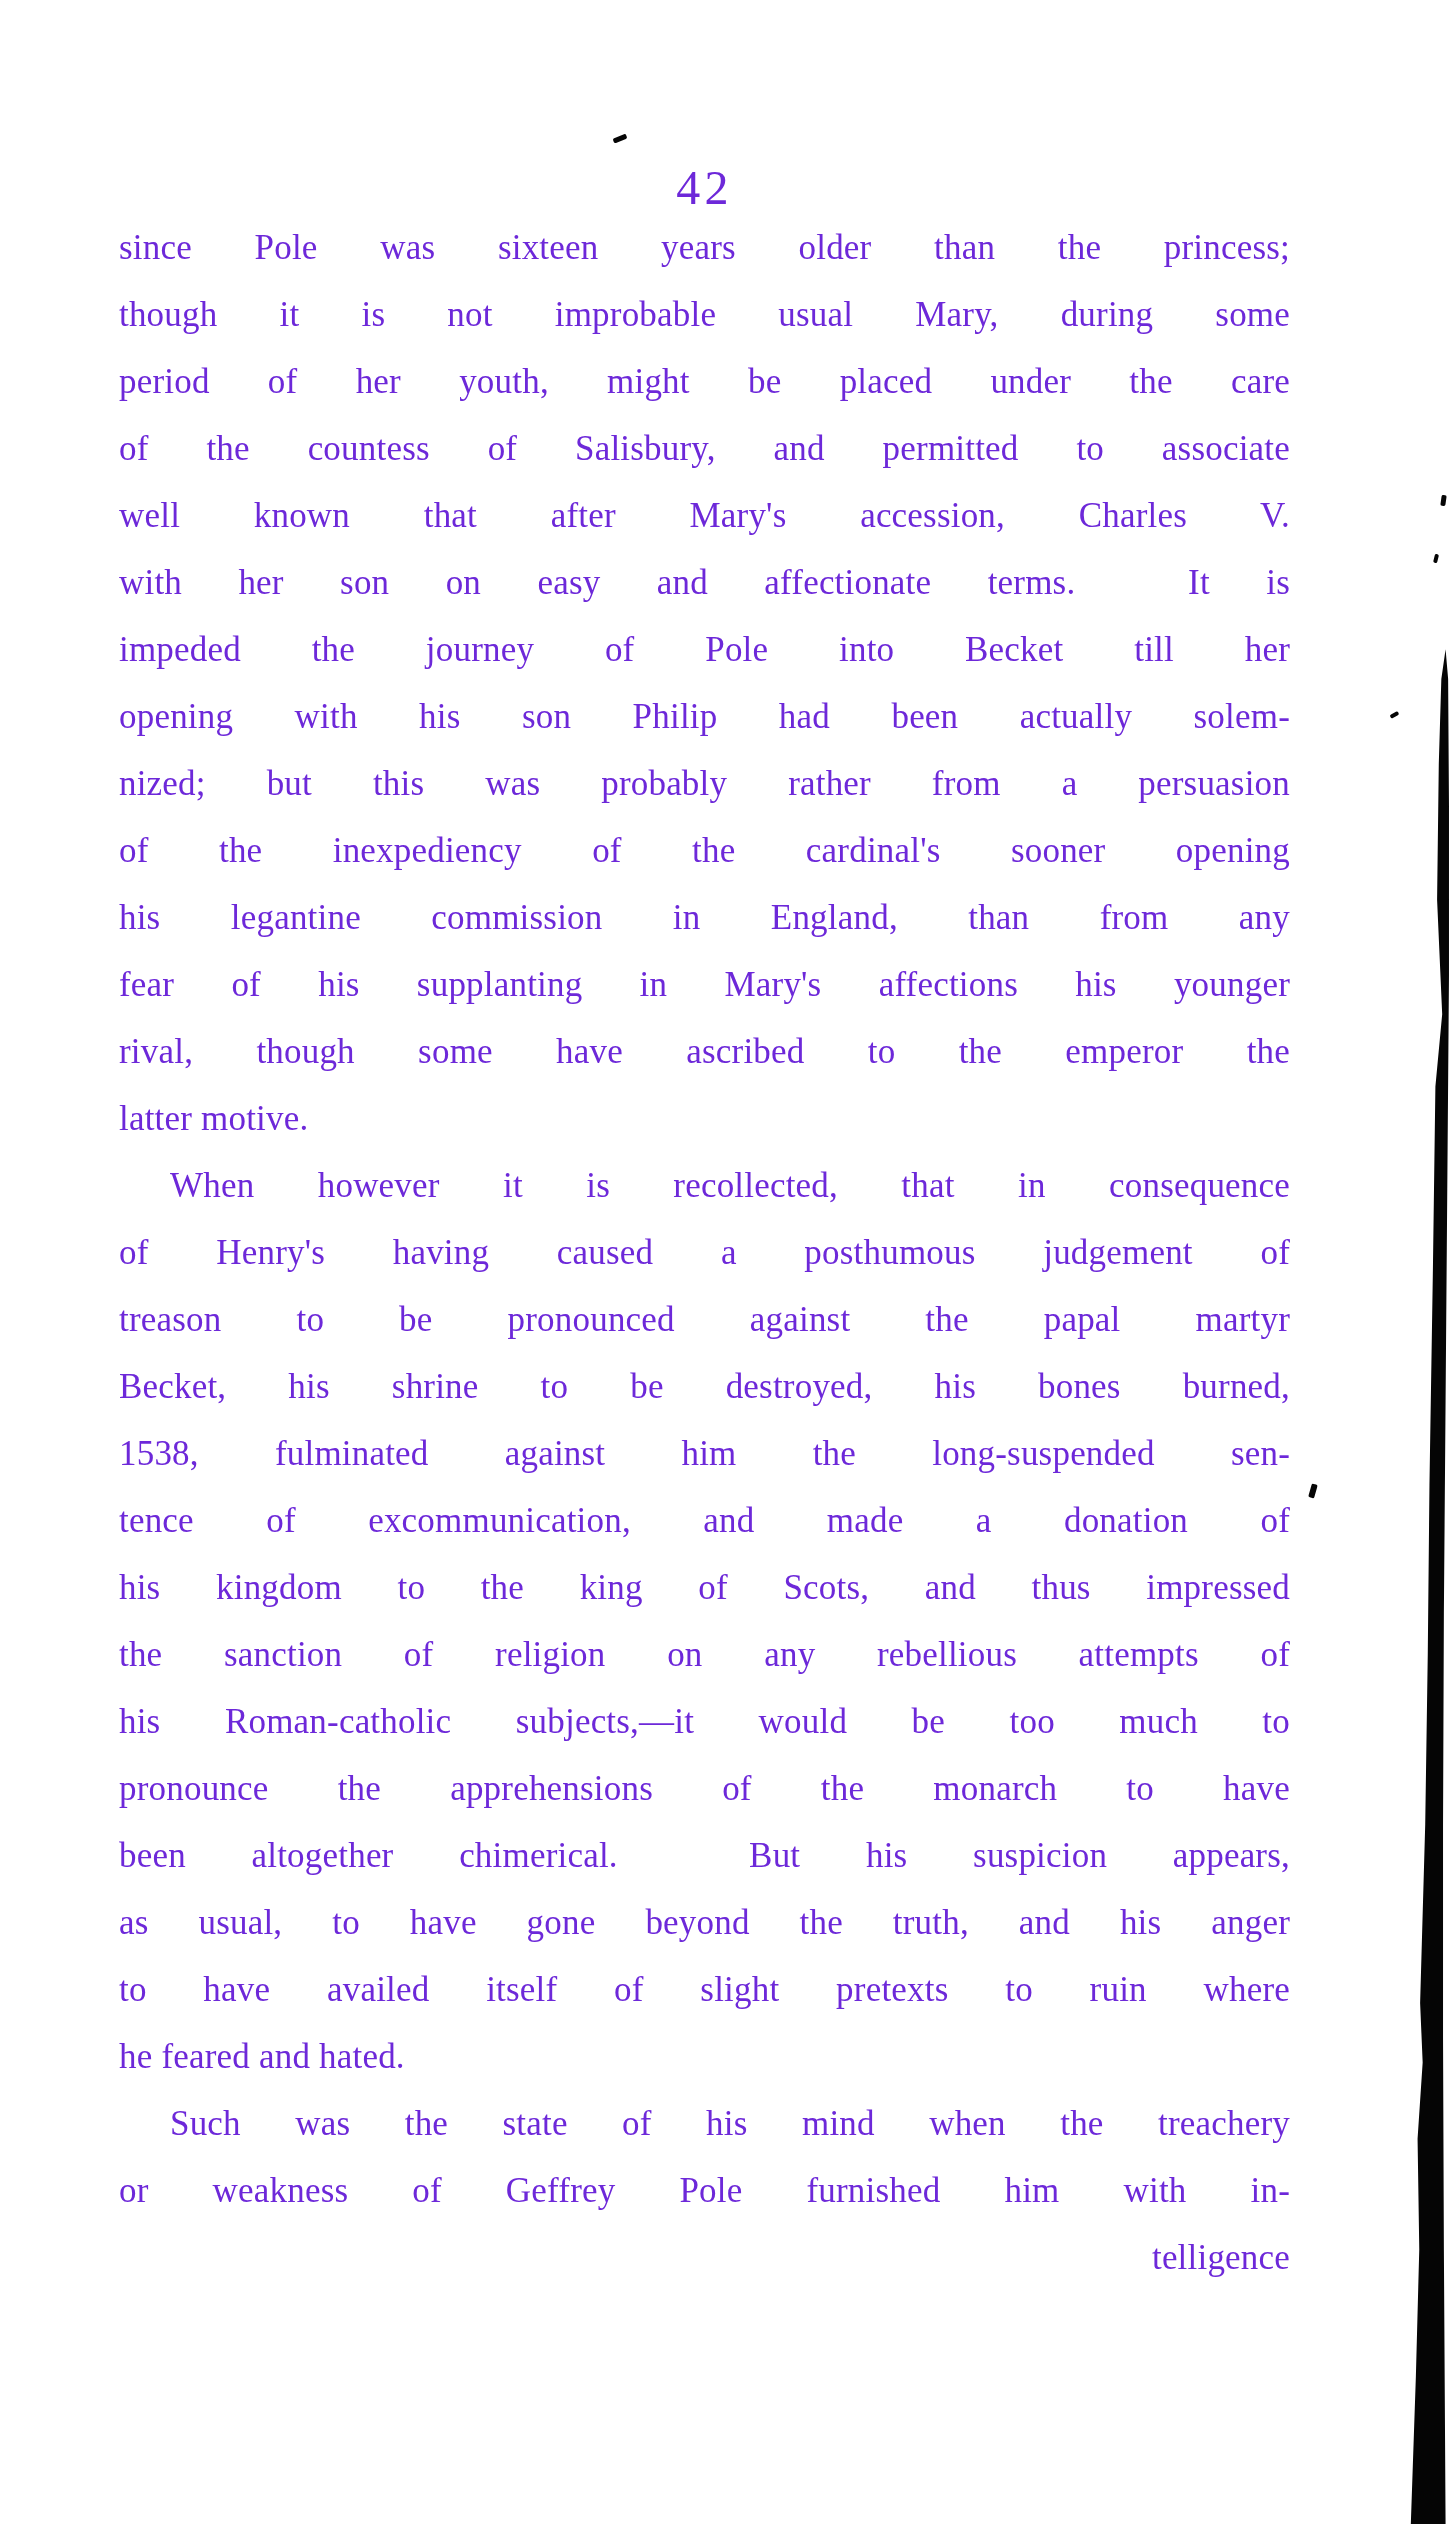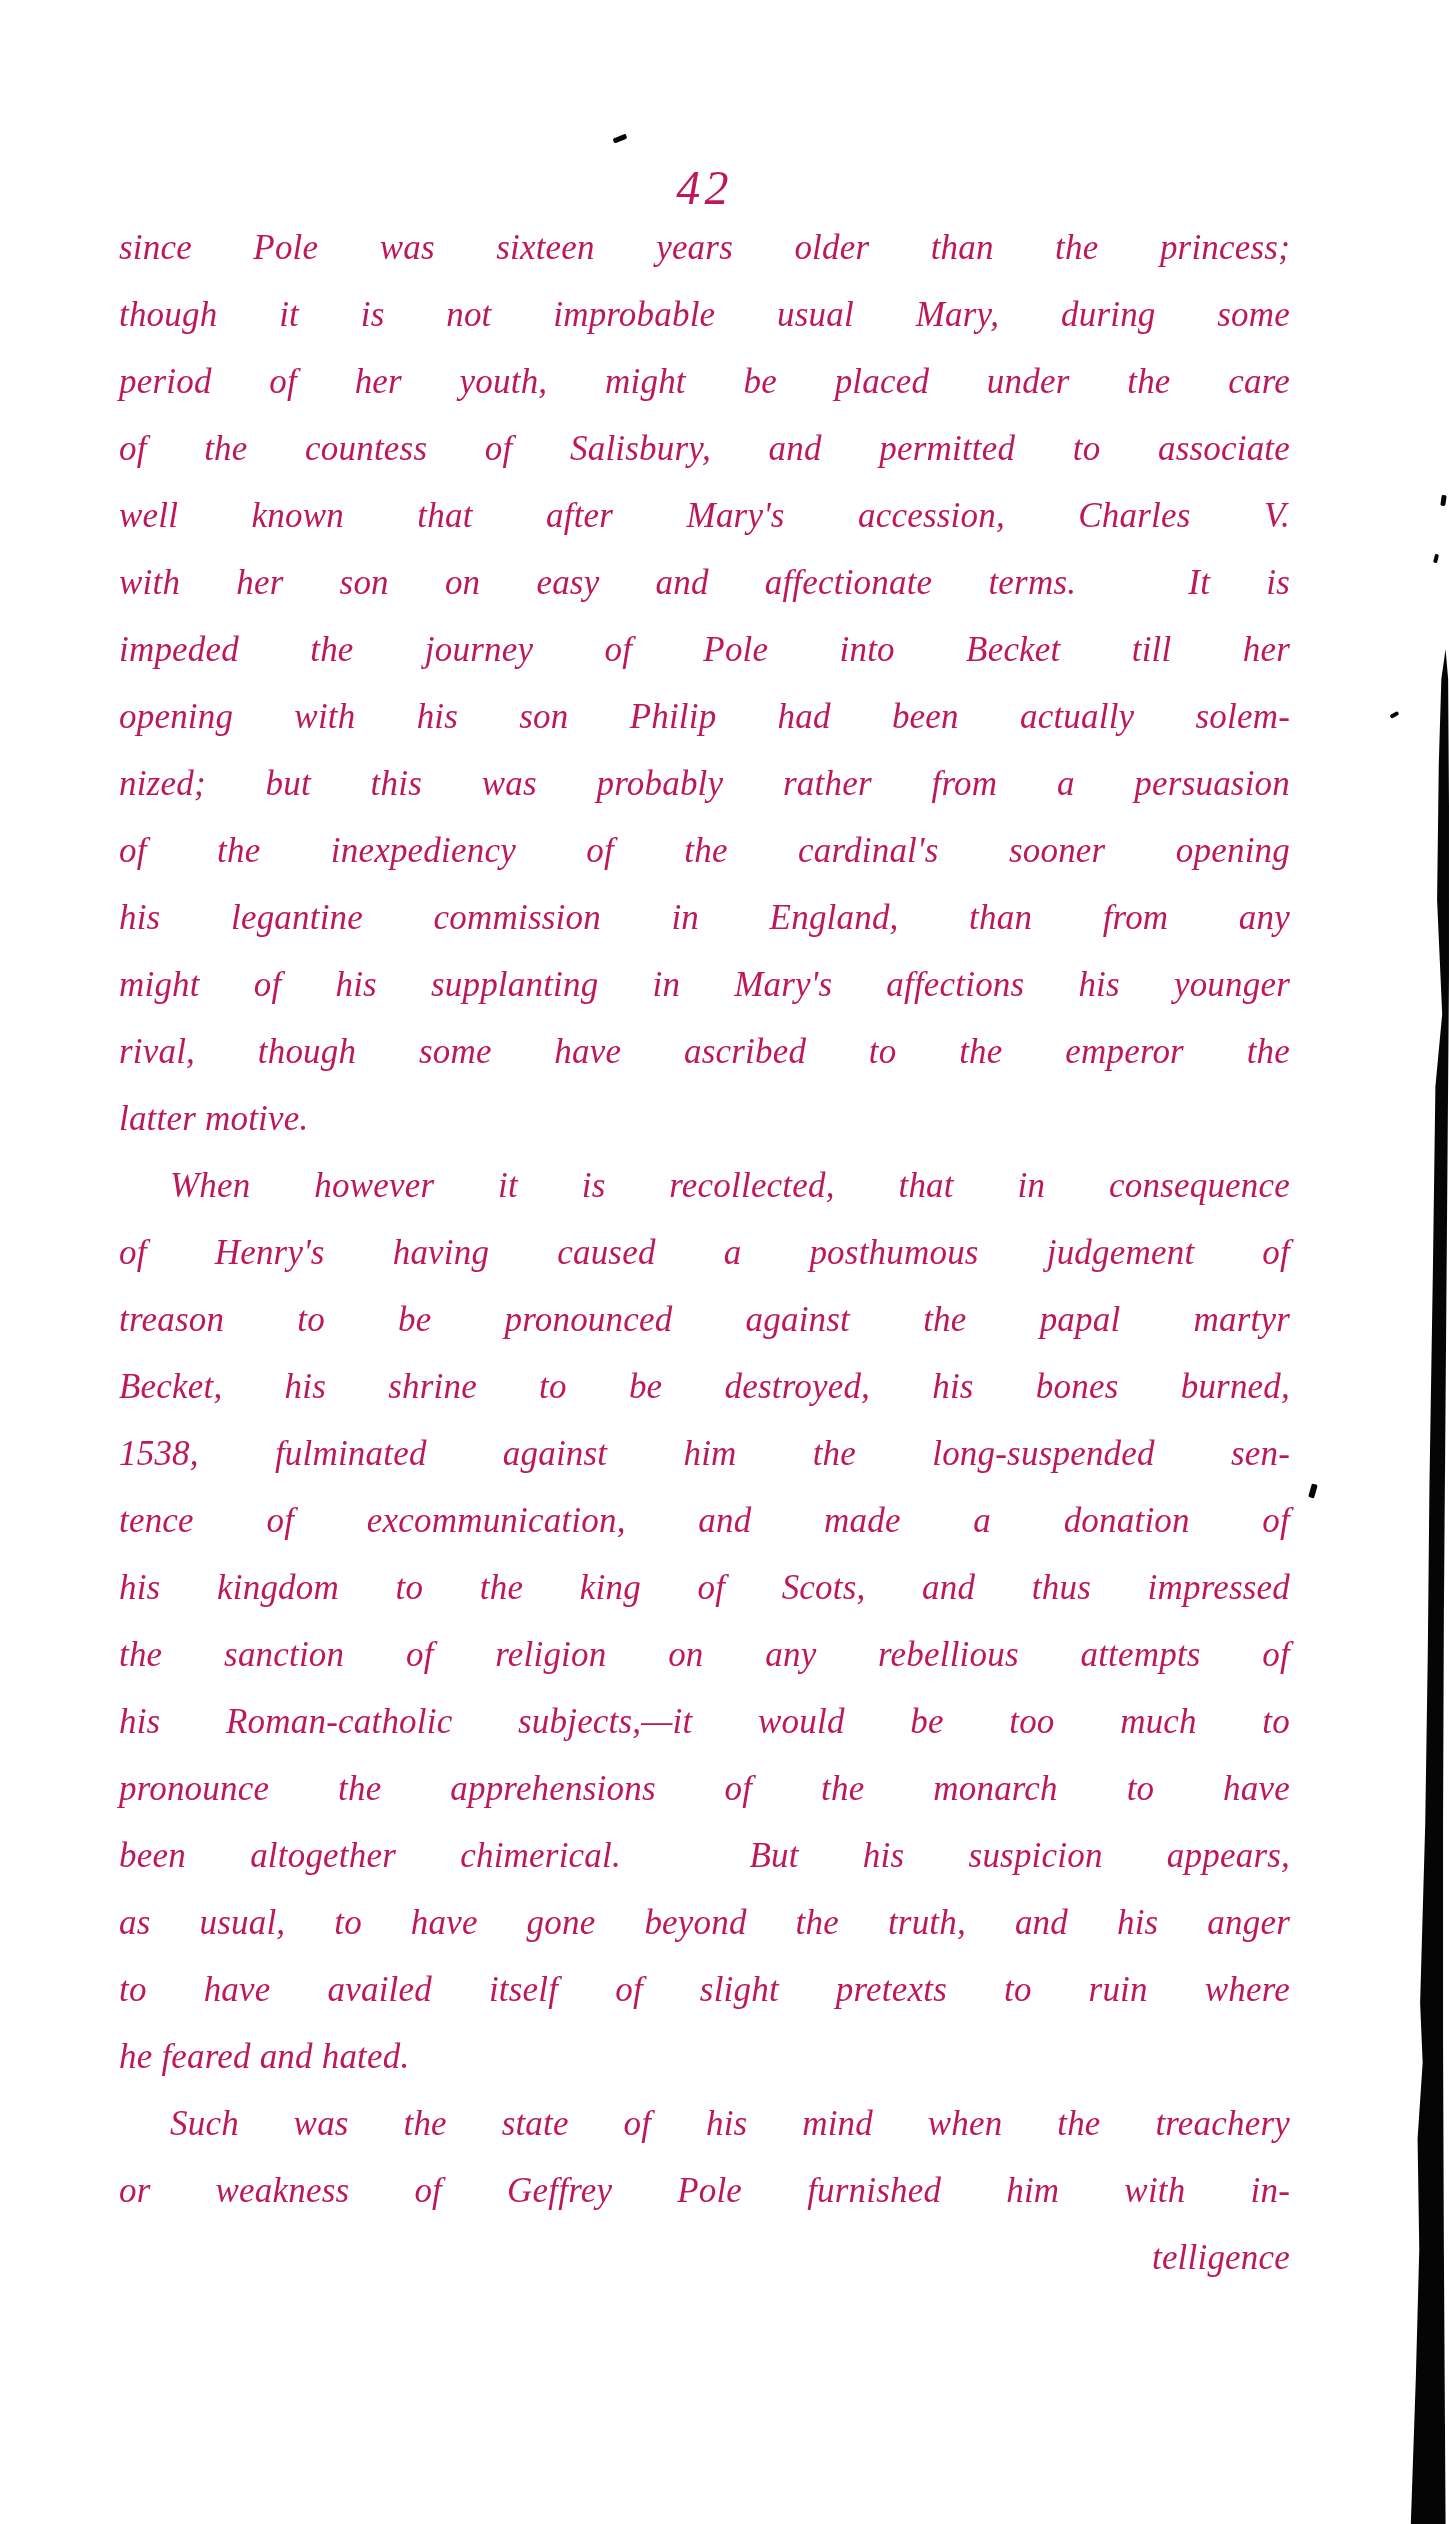--- a/index.html
+++ b/index.html
@@ -10,22 +10,21 @@
     width: 1450px;
     height: 2525px;
     background: #ffffff;
     position: relative;
     overflow: hidden;
   }
   .page {
     position: absolute;
     inset: 0;
     font-family: "Liberation Serif", "DejaVu Serif", serif;
-    color: #be185d;
-    font-style: italic;
+    color: #6d28d9;
   }
   .pagenum {
     position: absolute;
     top: 160px;
     left: 119px;
     width: 1171px;
     text-align: center;
     font-size: 48px;
     letter-spacing: 4.2px;
   }
@@ -78,21 +77,21 @@
     <div class="ln">though it is not improbable usual Mary, during some</div>
     <div class="ln">period of her youth, might be placed under the care</div>
     <div class="ln">of the countess of Salisbury, and permitted to associate</div>
     <div class="ln">well known that after Mary's accession, Charles V.</div>
     <div class="ln">with her son on easy and affectionate terms.&nbsp; It is</div>
     <div class="ln">impeded the journey of Pole into Becket till her</div>
     <div class="ln">opening with his son Philip had been actually solem-</div>
     <div class="ln">nized; but this was probably rather from a persuasion</div>
     <div class="ln">of the inexpediency of the cardinal's sooner opening</div>
     <div class="ln">his legantine commission in England, than from any</div>
-    <div class="ln">might of his supplanting in Mary's affections his younger</div>
+    <div class="ln">fear of his supplanting in Mary's affections his younger</div>
     <div class="ln">rival, though some have ascribed to the emperor the</div>
     <div class="ln pl">latter motive.</div>
     <div class="ln ind">When however it is recollected, that in consequence</div>
     <div class="ln">of Henry's having caused a posthumous judgement of</div>
     <div class="ln">treason to be pronounced against the papal martyr</div>
     <div class="ln">Becket, his shrine to be destroyed, his bones burned,</div>
     <div class="ln">1538, fulminated against him the long-suspended sen-</div>
     <div class="ln">tence of excommunication, and made a donation of</div>
     <div class="ln">his kingdom to the king of Scots, and thus impressed</div>
     <div class="ln">the sanction of religion on any rebellious attempts of</div>

